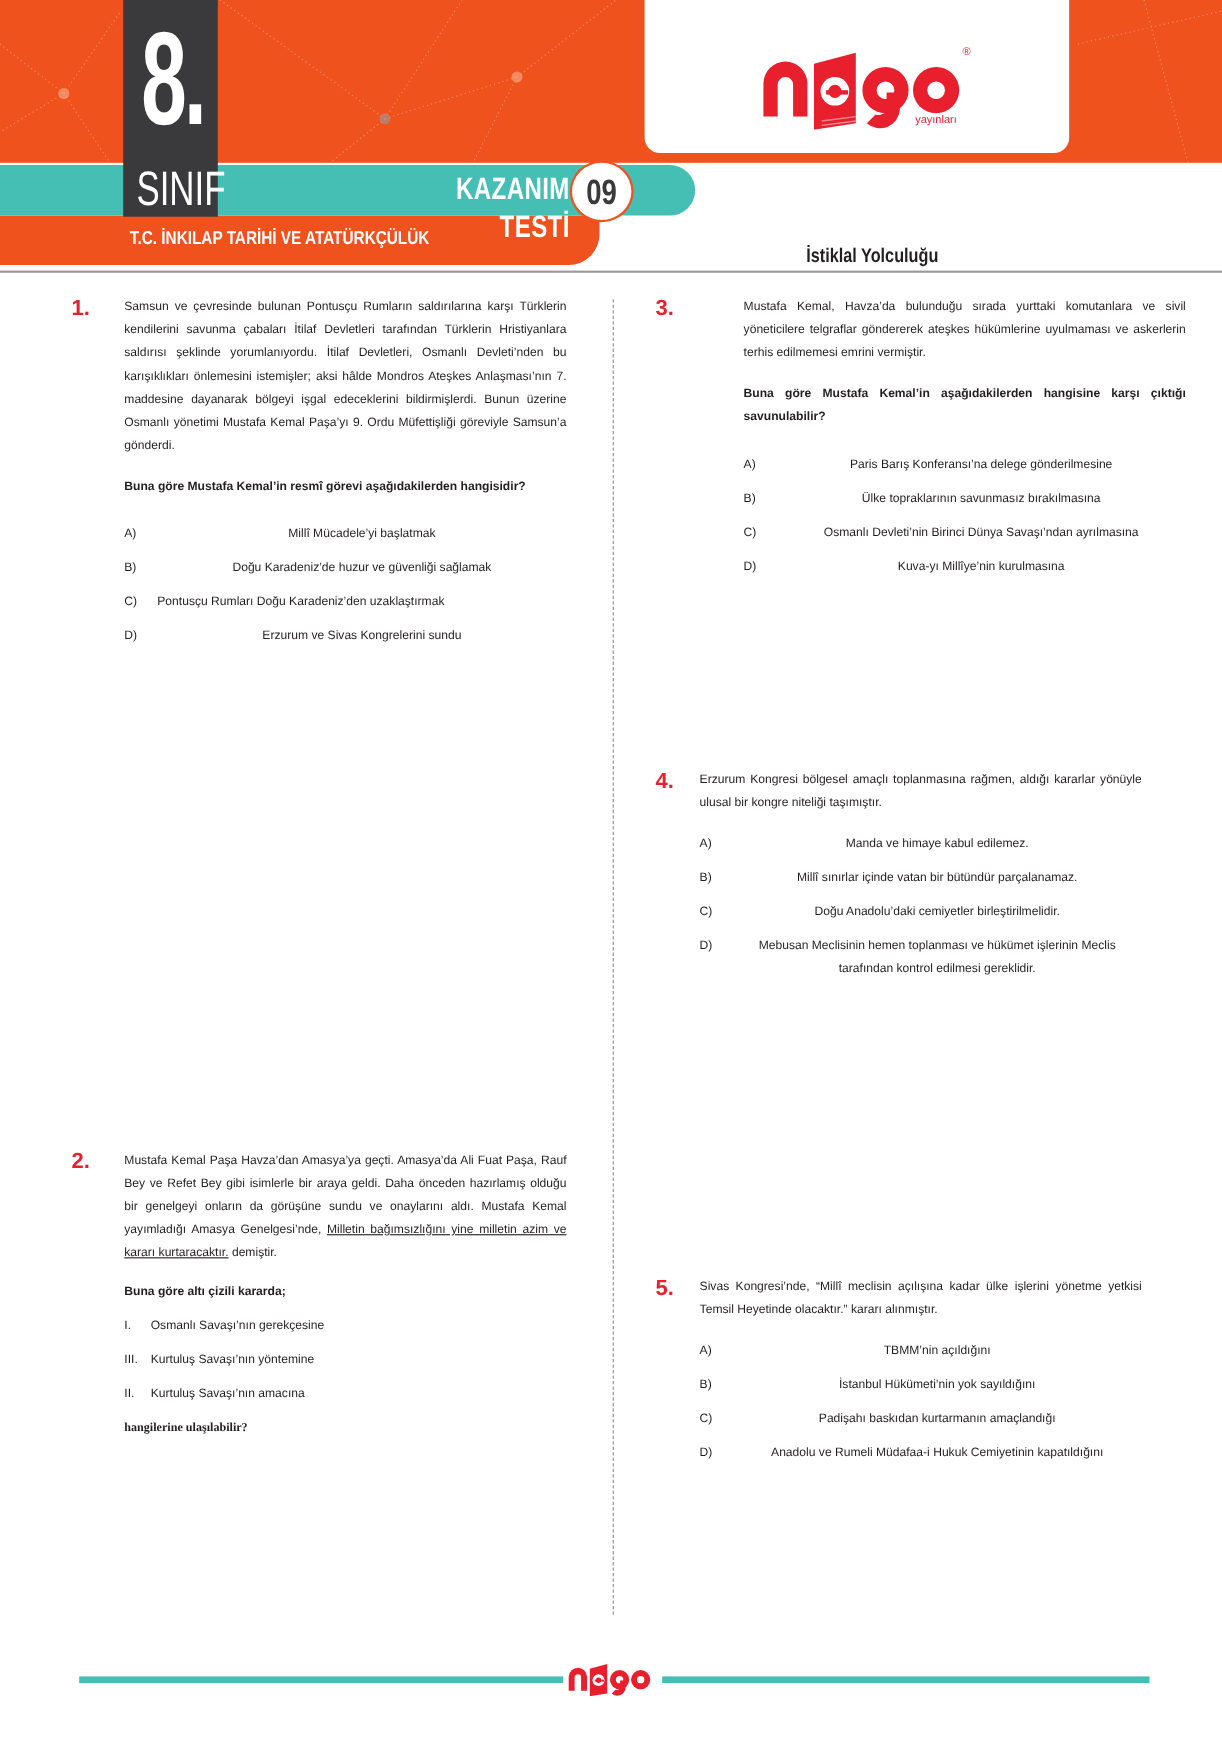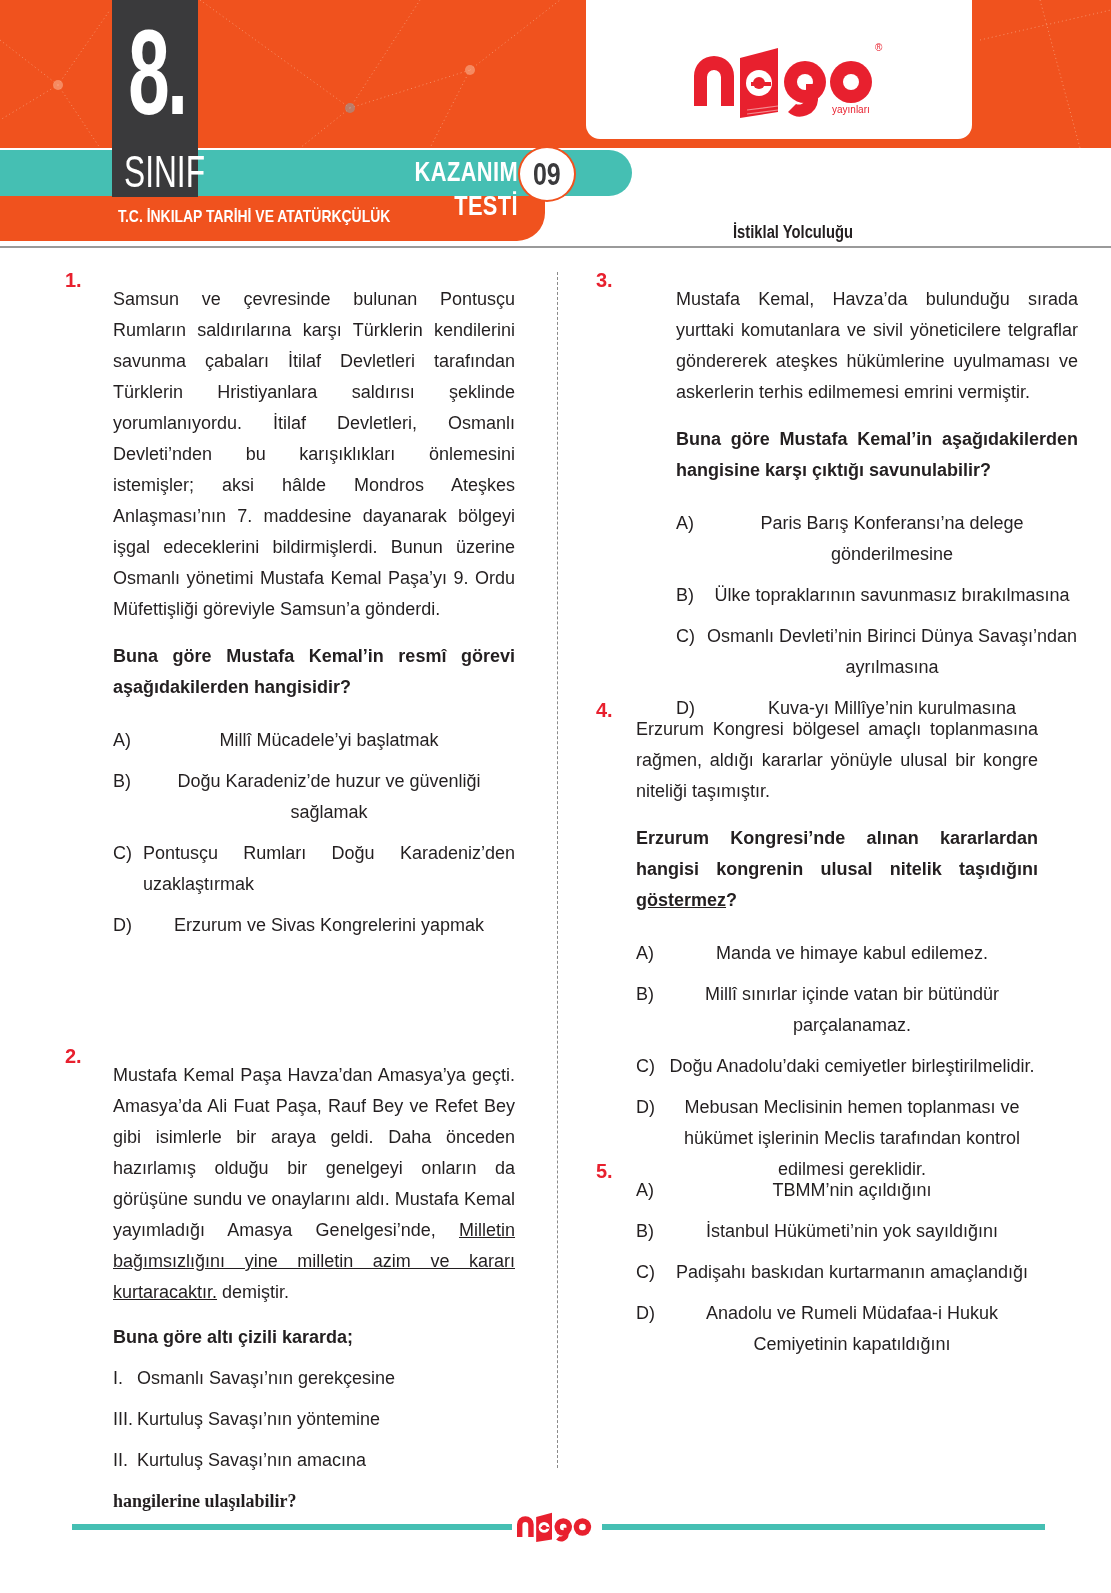--- a/index.html
+++ b/index.html
@@ -20,21 +20,21 @@
   .subject-text { position: absolute; left: 118px; top: 206px; color: #fff; font-weight: bold; font-size: 17px; line-height: 22px; transform: scaleX(0.82); transform-origin: left center; z-index: 4; white-space: nowrap; }
   .logo-card { position: absolute; left: 586px; top: 0; width: 386px; height: 139px; background: #fff; border-radius: 0 0 14px 14px; z-index: 3; }
   .logo-main { position: absolute; left: 690px; top: 46px; z-index: 4; }
   .header-rule { position: absolute; left: 0; top: 246px; width: 1111px; height: 2px; background: #9a9a9a; }
   .topic-title { position: absolute; left: 733px; top: 221px; color: #231f20; font-weight: bold; font-size: 18px; line-height: 22px; transform: scaleX(0.82); transform-origin: left center; white-space: nowrap; }
 
   
   .col-divider { position: absolute; left: 557px; top: 272px; width: 0; height: 1196px; border-left: 1.5px dashed #8a8a8a; }
   .q { position: absolute; }
   .q-num { position: absolute; left: 0; top: 0; color: #e8202e; font-weight: bold; font-size: 20px; line-height: 24px; }
-  .q-body { position: absolute; left: 48px; top: 16px; width: 402px; font-size: 18px; line-height: 31px; text-align: justify; }
+  .q-body { position: absolute; left: 48px; top: 1px; width: 402px; font-size: 11px; line-height: 21px; text-align: justify; }
   .q-body p { margin-bottom: 16px; }
   .q-stem { font-weight: bold; }
   .opt { display: flex; margin-bottom: 10px; }
   .opt-letter { width: 30px; flex: none; }
   .opt-text { flex: 1; text-align: center; }
   .roman { display: flex; margin-bottom: 10px; }
   .roman-n { width: 24px; flex: none; }
   .u { text-decoration: underline; }
   .grid-opts { display: grid; grid-template-columns: 213px 200px; row-gap: 10px; margin-top: 4px; }
 
@@ -118,21 +118,21 @@
     <div class="opt">
         <span class="opt-letter">B)</span>
         <span class="opt-text">Doğu Karadeniz’de huzur ve güvenliği sağlamak</span>
       </div>
     <div class="opt">
         <span class="opt-letter">C)</span>
         <span class="opt-text" style="text-align:justify;">Pontusçu Rumları Doğu Karadeniz’den uzaklaştırmak</span>
       </div>
     <div class="opt">
         <span class="opt-letter">D)</span>
-        <span class="opt-text">Erzurum ve Sivas Kongrelerini yapmak</span>
+        <span class="opt-text">Erzurum ve Sivas Kongrelerini sundu</span>
       </div>
   </div>
 </div>
 
 <div class="q" style="left:65px; top:1044px;">
   <div class="q-num">2.</div>
   <div class="q-body">
     <p style="margin-bottom:14px;"><span>Mustafa Kemal Paşa Havza’dan Amasya’ya geçti. Amasya’da Ali Fuat Paşa, Rauf Bey ve Refet Bey gibi isimlerle bir araya geldi. Daha önceden hazırlamış olduğu bir genelgeyi onların da görüşüne sundu ve onaylarını aldı. Mustafa Kemal yayımladığı Amasya Genelgesi’nde, </span><span class="u">Milletin bağımsızlığını yine milletin azim ve kararı kurtaracaktır.</span><span> demiştir.</span></p>
     <p class="q-stem" style="margin-bottom:10px;">Buna göre altı çizili kararda;</p>
     <div class="roman">
@@ -172,21 +172,20 @@
         <span class="opt-letter">D)</span>
         <span class="opt-text">Kuva-yı Millîye’nin kurulmasına</span>
       </div>
   </div>
 </div>
 
 <div class="q" style="left:596px; top:698px;">
   <div class="q-num">4.</div>
   <div class="q-body" style="left:40px;">
     <p>Erzurum Kongresi bölgesel amaçlı toplanmasına rağmen, aldığı kararlar yönüyle ulusal bir kongre niteliği taşımıştır.</p>
-    <p class="q-stem" style="margin-bottom:22px;"><span>Erzurum Kongresi’nde alınan kararlardan hangisi kongrenin ulusal nitelik taşıdığını </span><span class="u">göstermez</span><span>?</span></p>
     <div class="opt">
         <span class="opt-letter">A)</span>
         <span class="opt-text">Manda ve himaye kabul edilemez.</span>
       </div>
     <div class="opt">
         <span class="opt-letter">B)</span>
         <span class="opt-text">Millî sınırlar içinde vatan bir bütündür parçalanamaz.</span>
       </div>
     <div class="opt">
         <span class="opt-letter">C)</span>
@@ -195,20 +194,21 @@
     <div class="opt">
         <span class="opt-letter">D)</span>
         <span class="opt-text">Mebusan Meclisinin hemen toplanması ve hükümet işlerinin Meclis tarafından kontrol edilmesi gereklidir.</span>
       </div>
   </div>
 </div>
 
 <div class="q" style="left:596px; top:1159px;">
   <div class="q-num">5.</div>
   <div class="q-body" style="left:40px;">
+    <p>Sivas Kongresi’nde, “Millî meclisin açılışına kadar ülke işlerini yönetme yetkisi Temsil Heyetinde olacaktır.” kararı alınmıştır.</p>
     <div class="opt">
         <span class="opt-letter">A)</span>
         <span class="opt-text">TBMM’nin açıldığını</span>
       </div>
     <div class="opt">
         <span class="opt-letter">B)</span>
         <span class="opt-text">İstanbul Hükümeti’nin yok sayıldığını</span>
       </div>
     <div class="opt">
         <span class="opt-letter">C)</span>

